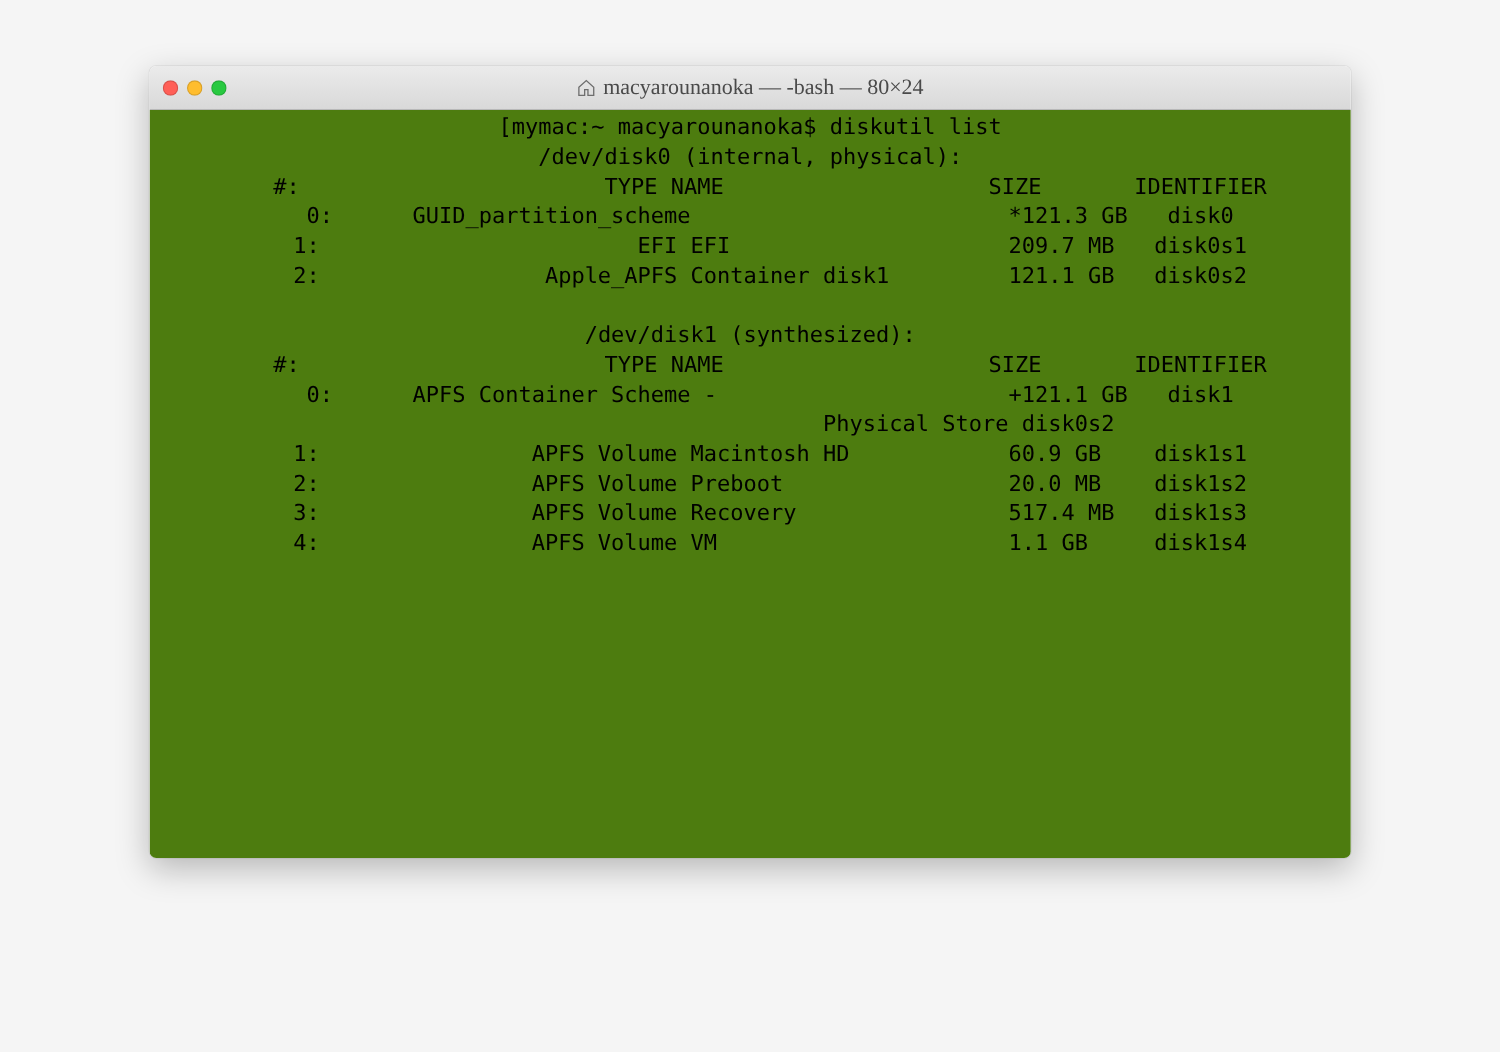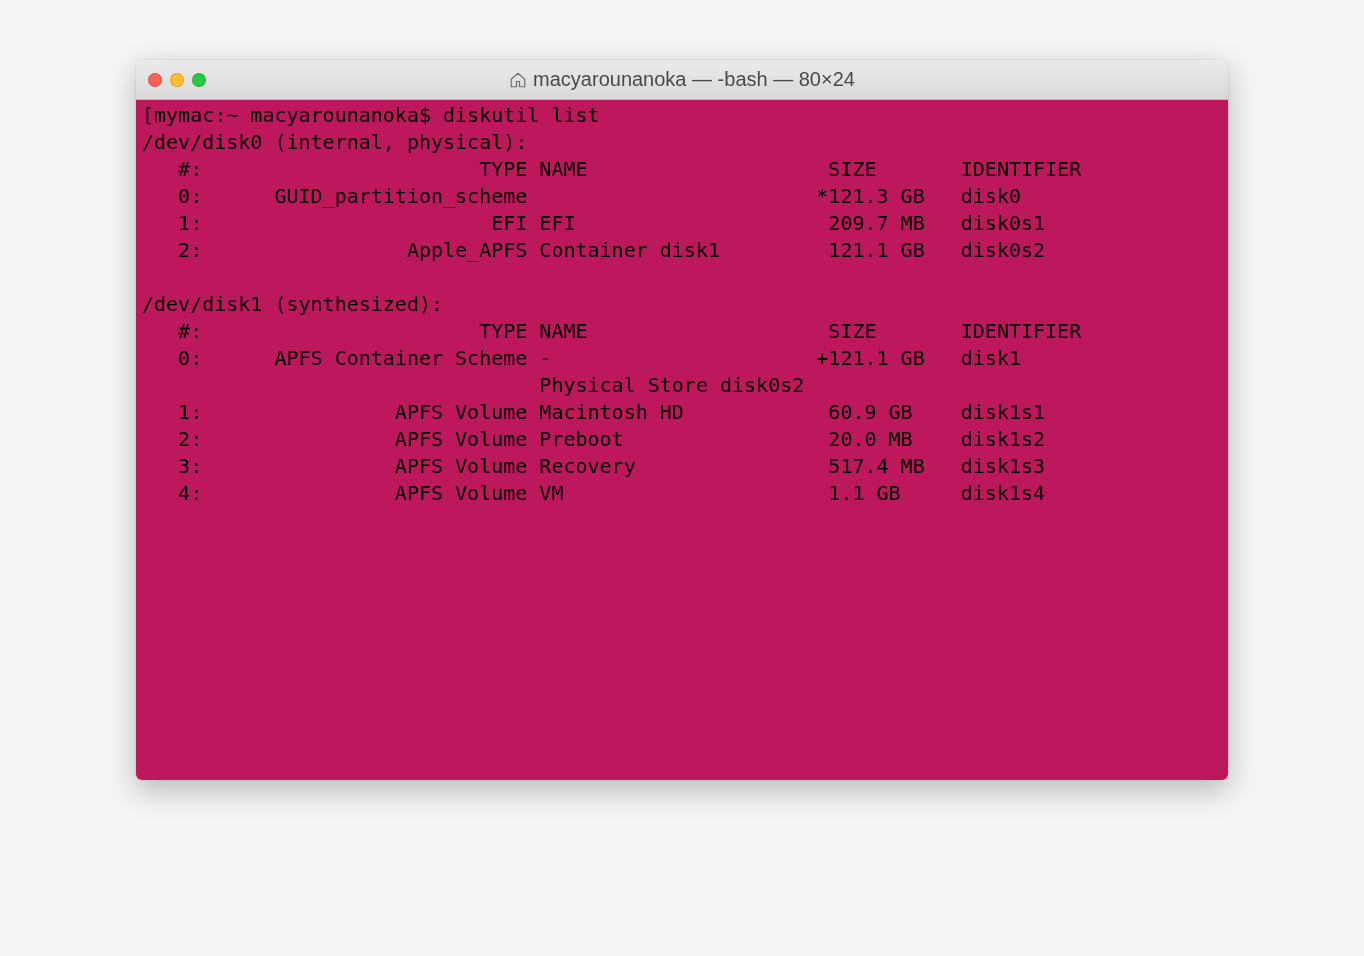--- a/index.html
+++ b/index.html
@@ -25,20 +25,21 @@
       overflow: hidden;
     }
     .titlebar {
       height: 40px;
       background: linear-gradient(to bottom, #ebebeb, #d9d9d9);
       border-bottom: 1px solid #b8b8b8;
       display: flex;
       align-items: center;
       padding: 0 12px;
       position: relative;
+      font-family: Liberation Serif, serif;
     }
     .traffic-lights {
       display: flex;
       gap: 8px;
       align-items: center;
     }
     .traffic-light {
       width: 14px;
       height: 14px;
       border-radius: 50%;
@@ -65,21 +66,22 @@
       height: 18px;
     }
     .terminal-area {
       padding: 2px 6px 6px 6px;
       font-family: Menlo, "Andale Mono", monospace;
       font-size: 20px;
       line-height: 27px;
       color: #000000;
       white-space: pre;
       min-height: 680px;
-      background: #be185d;
+      background: #4d7c0f;
+      text-align: center;
     }
   </style>
 </head>
 <body>
 
 <div class="window">
   <div class="titlebar">
     <div class="traffic-lights">
       <div class="traffic-light close"></div>
       <div class="traffic-light minimize"></div>

